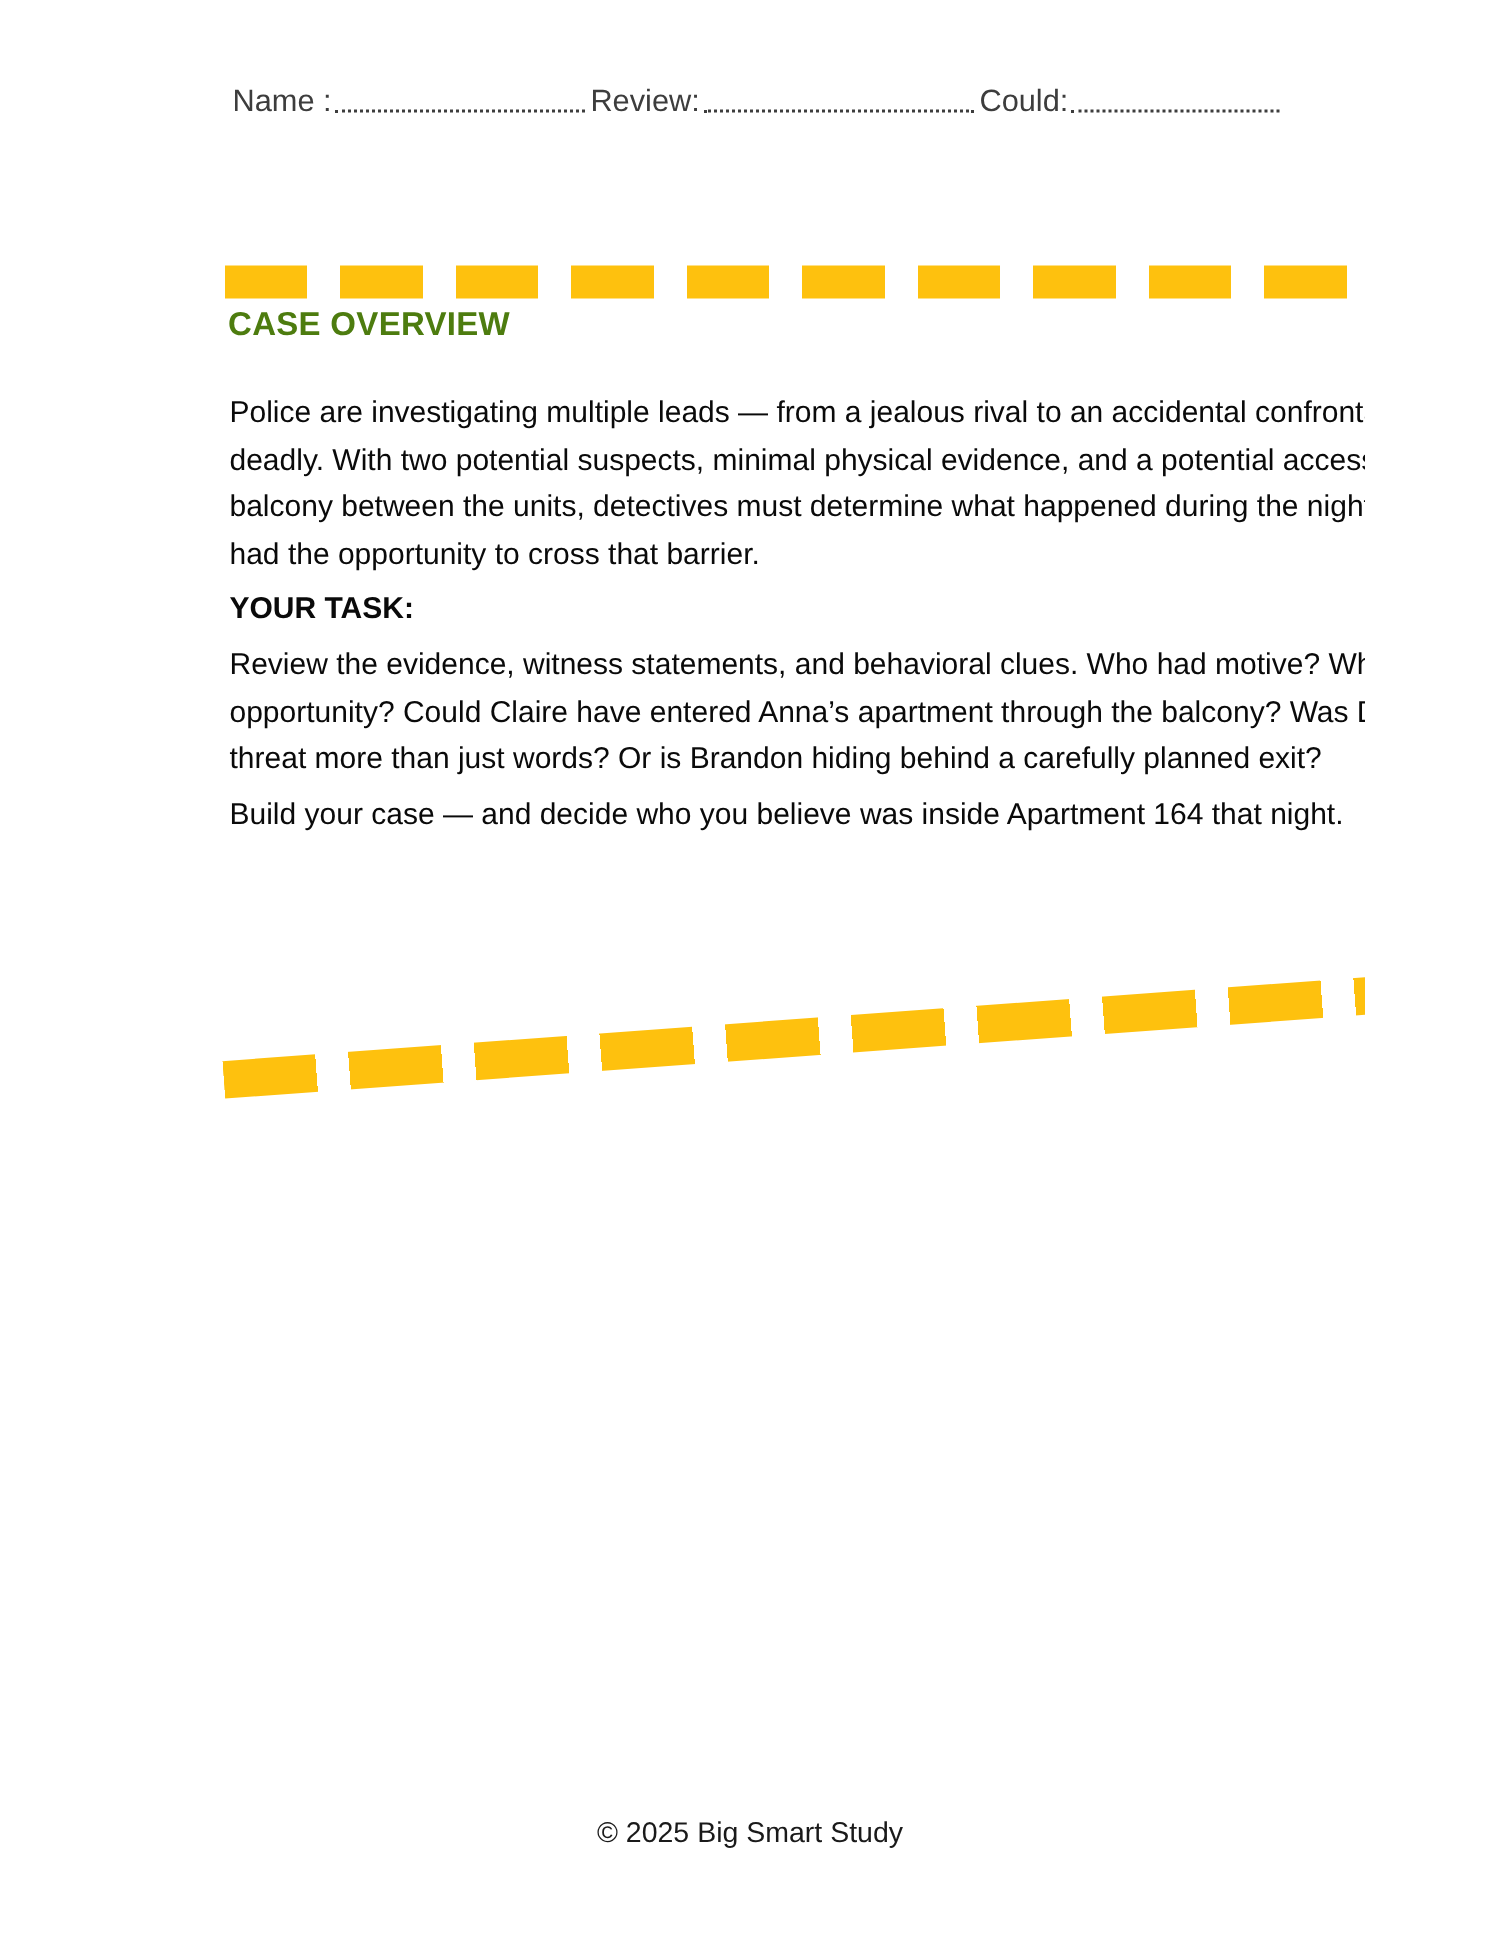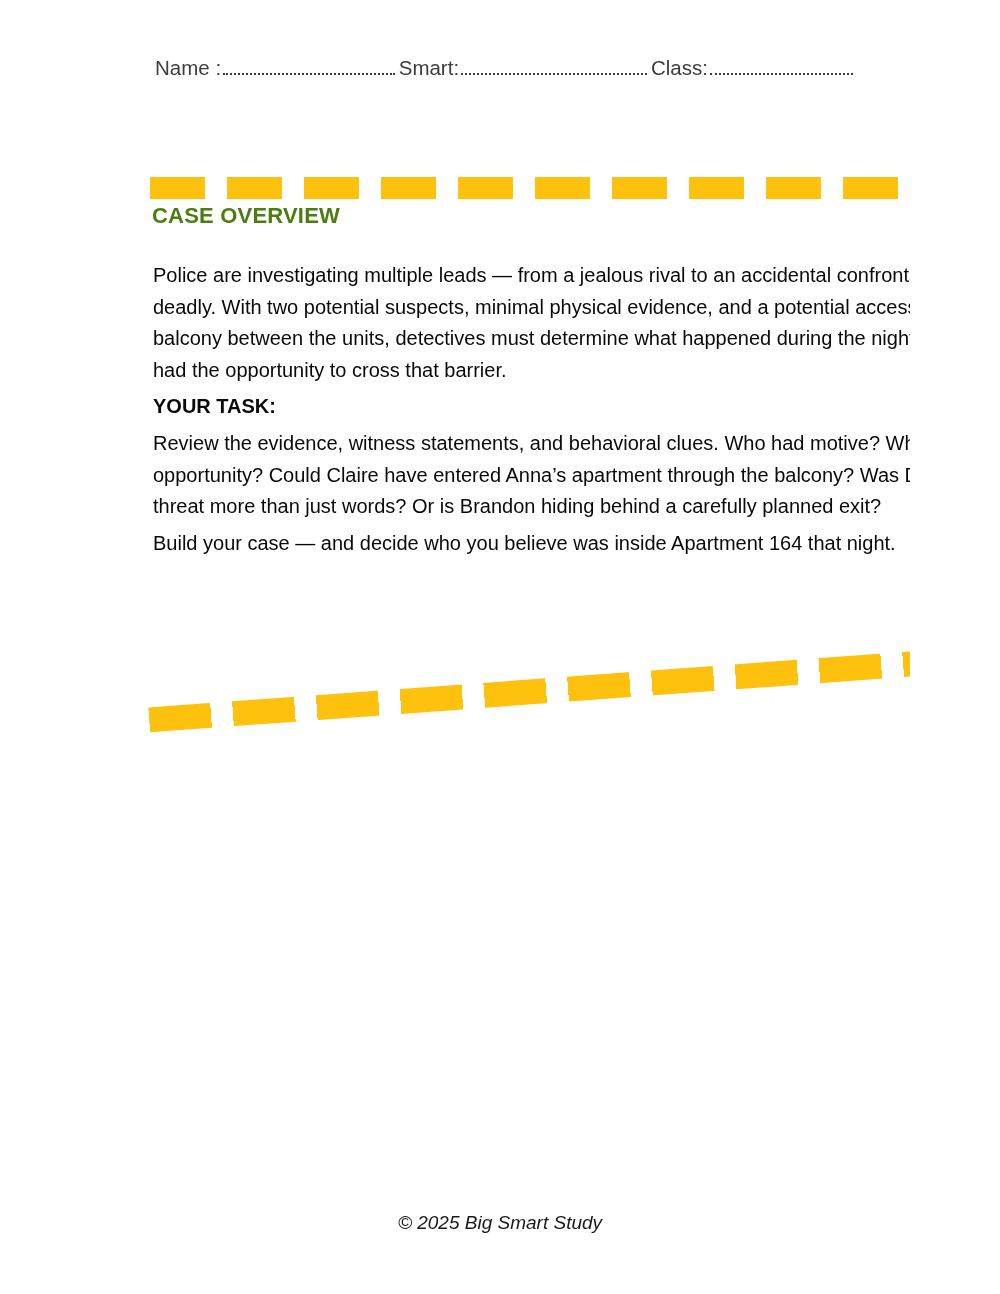--- a/index.html
+++ b/index.html
@@ -131,34 +131,33 @@
 
   
   .footer {
     position: absolute;
     left: 0;
     right: 0;
     top: 1212px;
     text-align: center;
     font-size: 19px;
     color: #1a1a1a;
-    font-style: italic;
   }
 </style>
 </head>
 <body>
 
 <div class="page">
 
   <div class="header-row">
     <span>Name :</span>
     <span class="dots dots-name"></span>
-    <span>Smart:</span>
+    <span>Review:</span>
     <span class="dots dots-class"></span>
-    <span>Class:</span>
+    <span>Could:</span>
     <span class="dots dots-date"></span>
   </div>
 
 
   <div class="divider-top"></div>
 
   <div class="badge">
     <span class="badge-number">3</span>
   </div>
 

